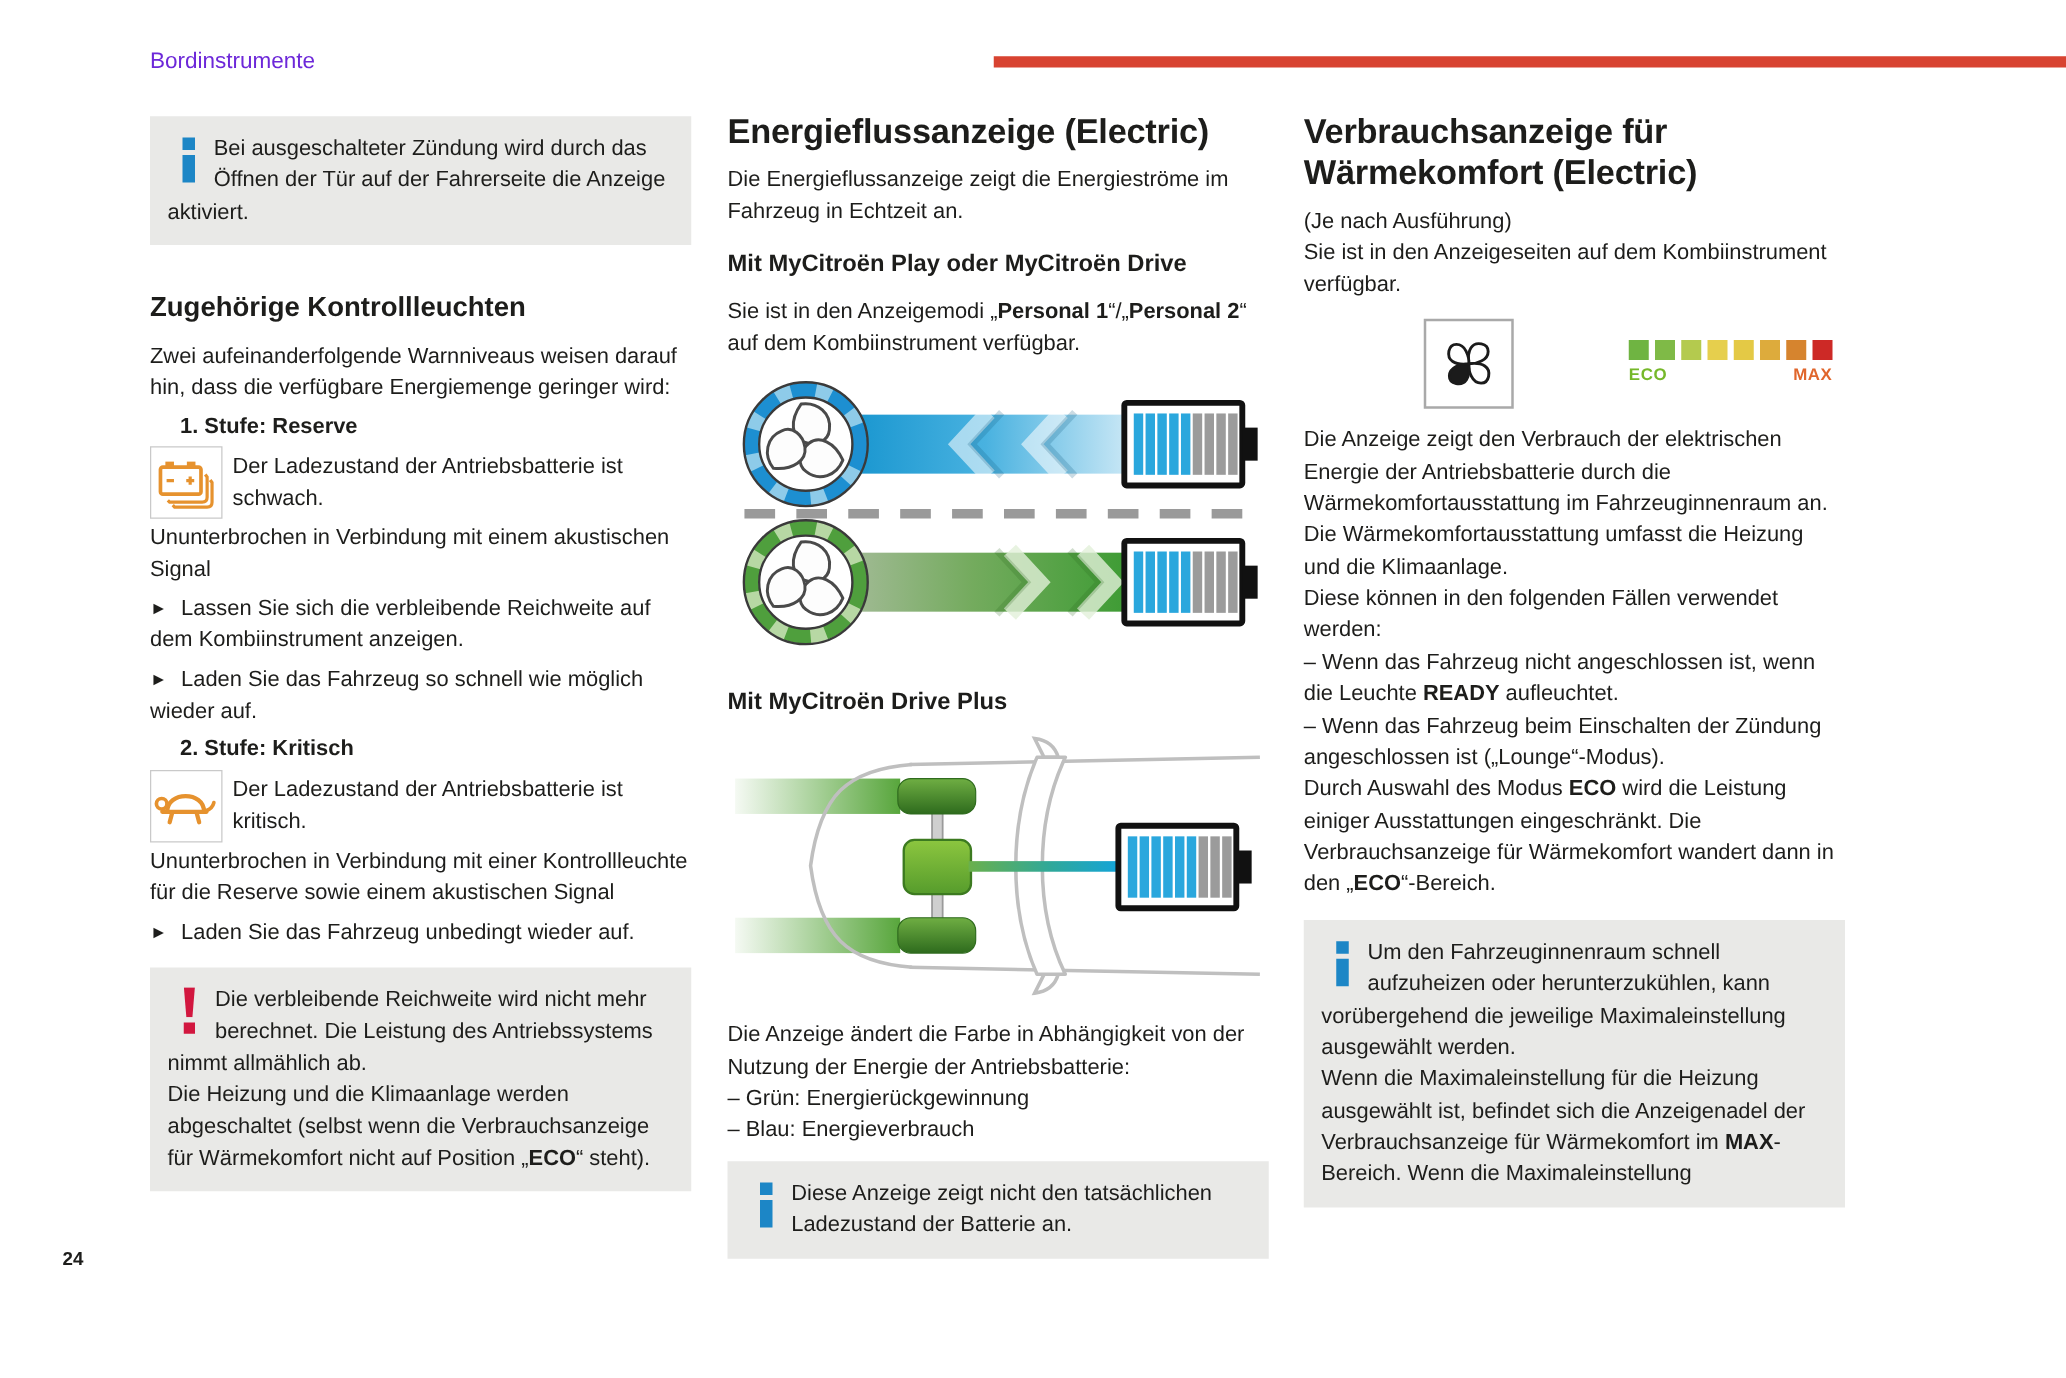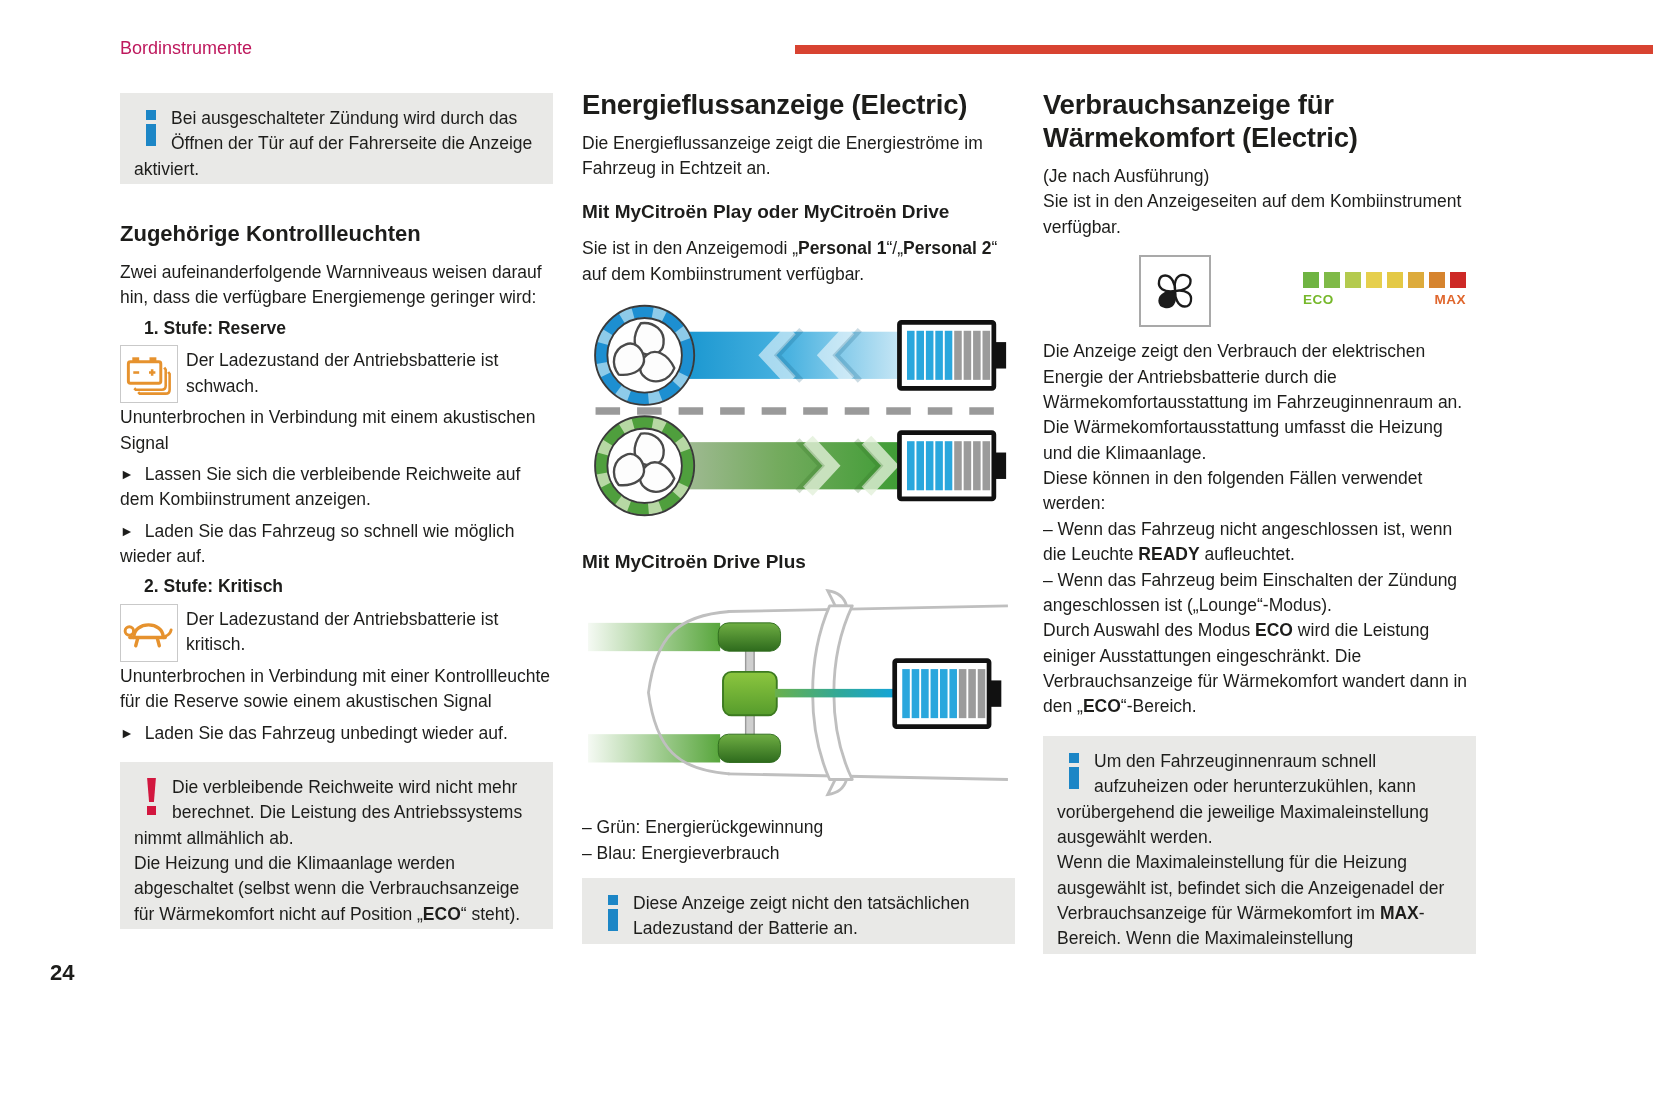--- a/index.html
+++ b/index.html
@@ -1,38 +1,38 @@
 <!DOCTYPE html>
 <html lang="de"><head>
 <meta charset="utf-8">
 <style>
   * { margin:0; padding:0; box-sizing:border-box; }
   html,body { width:1653px; height:1102px; background:#ffffff; overflow:hidden;
     font-family:"Liberation Sans", sans-serif; color:#1d1d1b; }
   .page { position:relative; width:1653px; height:1102px; }
 
-  .running-header { position:absolute; left:120px; top:38px; font-size:18px; color:#be185d; }
+  .running-header { position:absolute; left:120px; top:38px; font-size:18px; color:#6d28d9; }
   .red-bar { position:absolute; left:795px; right:0; top:45px; height:9px; background:#d84331; }
-  .page-number { position:absolute; left:50px; top:960px; font-size:22px; font-weight:bold; }
+  .page-number { position:absolute; left:50px; top:999px; font-size:15px; font-weight:bold; }
 
   .col { position:absolute; top:88px; width:433px; font-size:17.5px; line-height:1.45; }
   .col-left  { left:120px; }
   .col-mid   { left:582px; }
   .col-right { left:1043px; }
 
   h1 { font-size:27.5px; line-height:1.2; font-weight:bold; margin:0 0 10px; letter-spacing:-0.2px; }
   h2 { font-size:22px; font-weight:bold; margin:34px 0 10px; }
   h3 { font-size:19px; font-weight:bold; margin:16px 0 11px; }
   p  { margin:0; }
   .gap-top { margin-top:5px;margin-left:24px; }
   .stage-title { font-weight:bold; }
   .b { font-weight:bold; }
   .prewrap { white-space:pre-wrap; }
 
-  .box { background:#e9e9e7; padding:13px 16px 2px 14px; }
+  .box { background:#e9e9e7; padding:13px 16px 14px 14px; }
   .box::after { content:""; display:block; clear:both; }
   .info-box-first { margin-top:5px; }
   .warn-box { margin-top:16px; }
   .mid-info-box { margin-top:12px; }
   .right-info-box { margin-top:16px; }
 
   .i-glyph { float:left; width:10px; margin:4px 15px 2px 12px; }
   .i-glyph .dot { display:block; width:10px; height:10px; background:#1c86c6; margin-bottom:4px; }
   .i-glyph .bar { display:block; width:10px; height:22px; background:#1c86c6; }
   .excl-glyph { float:left; width:11px; margin:3px 15px 2px 12px; }
@@ -269,20 +269,21 @@
             <rect x="363" y="87" width="8" height="52" fill="#2aa7dd"></rect>
           <rect x="373" y="87" width="8" height="52" fill="#2aa7dd"></rect>
             <rect x="383" y="87" width="8" height="52" fill="#2aa7dd"></rect>
           <rect x="393" y="87" width="8" height="52" fill="#9b9b9b"></rect>
             <rect x="403" y="87" width="8" height="52" fill="#9b9b9b"></rect>
           <rect x="413" y="87" width="8" height="52" fill="#9b9b9b"></rect>
         </g>
       </svg>
     </figure>
 
+    <p>Die Anzeige ändert die Farbe in Abhängigkeit von der Nutzung der Energie der Antriebsbatterie:</p>
     <p>–  Grün: Energierückgewinnung</p>
     <p>–  Blau: Energieverbrauch</p>
 
     <div class="box mid-info-box">
       <span class="i-glyph">
           <span class="dot"></span>
           <span class="bar"></span>
         </span>
       <p>Diese Anzeige zeigt nicht den tatsächlichen Ladezustand der Batterie an.</p>
     </div>

